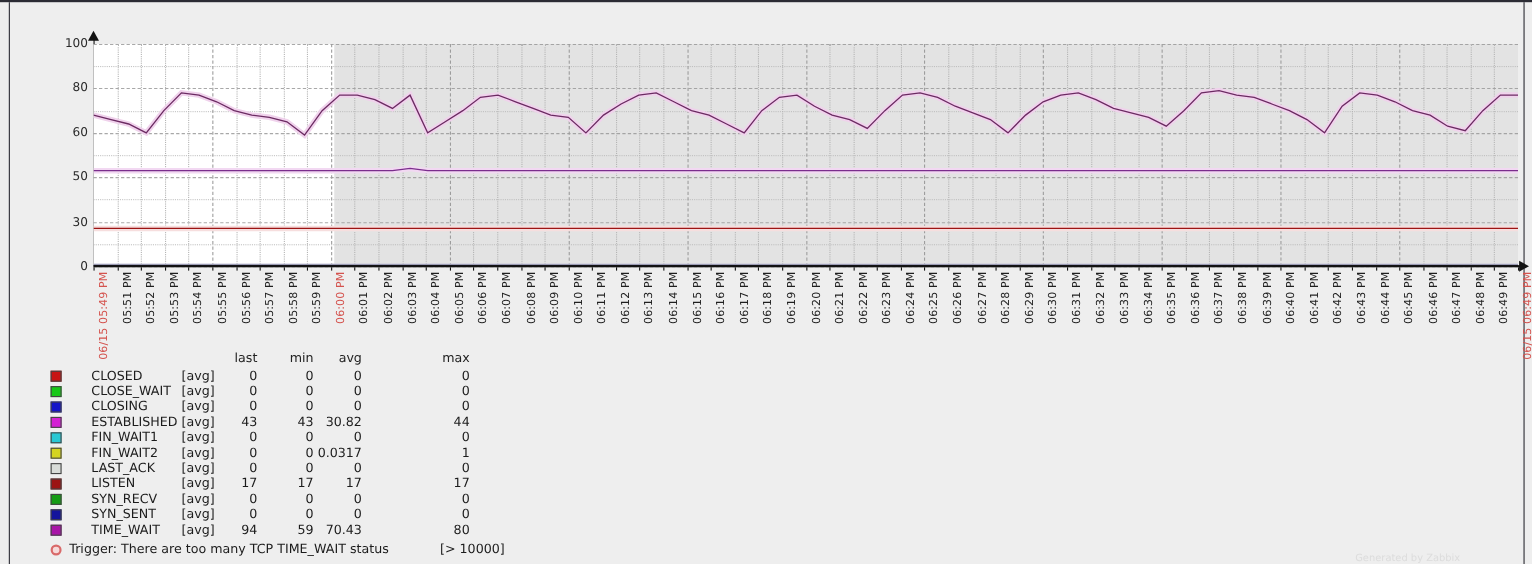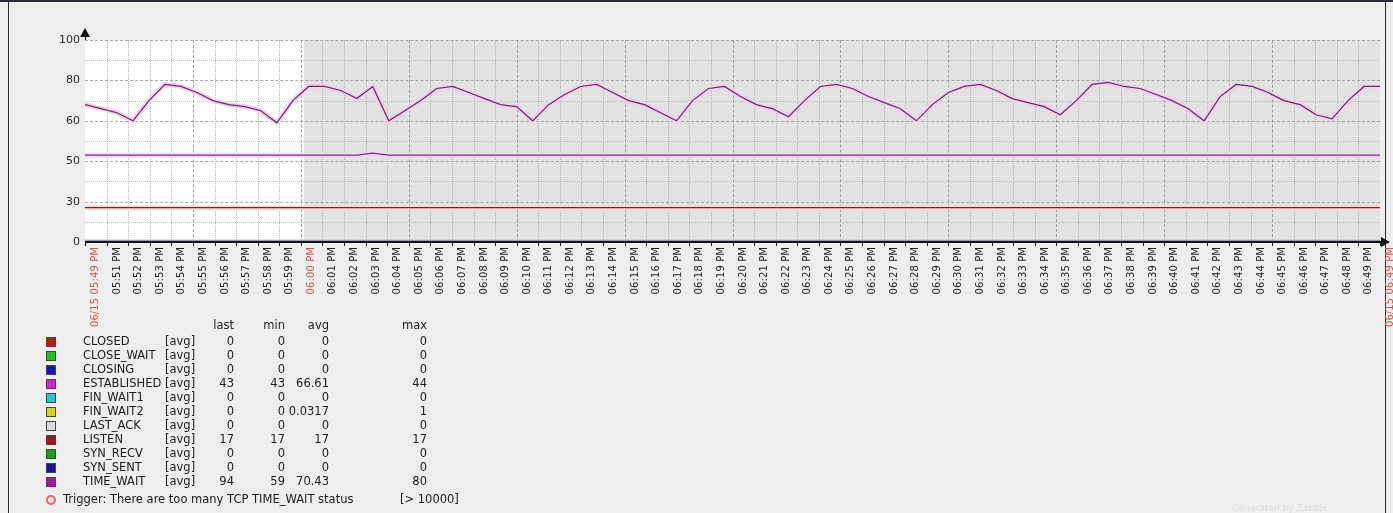--- a/index.html
+++ b/index.html
@@ -463,21 +463,21 @@
           <span class="legend-num c-min">0</span>
           <span class="legend-num c-avg">0</span>
           <span class="legend-num c-max">0</span>
         </div>
         <div class="legend-row">
           <span class="swatch" style="background: rgb(212, 32, 212);"></span>
           <span class="legend-name">ESTABLISHED</span>
           <span class="legend-func">[avg]</span>
           <span class="legend-num c-last">43</span>
           <span class="legend-num c-min">43</span>
-          <span class="legend-num c-avg">66.61</span>
+          <span class="legend-num c-avg">30.82</span>
           <span class="legend-num c-max">44</span>
         </div>
         <div class="legend-row">
           <span class="swatch" style="background: rgb(40, 200, 212);"></span>
           <span class="legend-name">FIN_WAIT1</span>
           <span class="legend-func">[avg]</span>
           <span class="legend-num c-last">0</span>
           <span class="legend-num c-min">0</span>
           <span class="legend-num c-avg">0</span>
           <span class="legend-num c-max">0</span>

